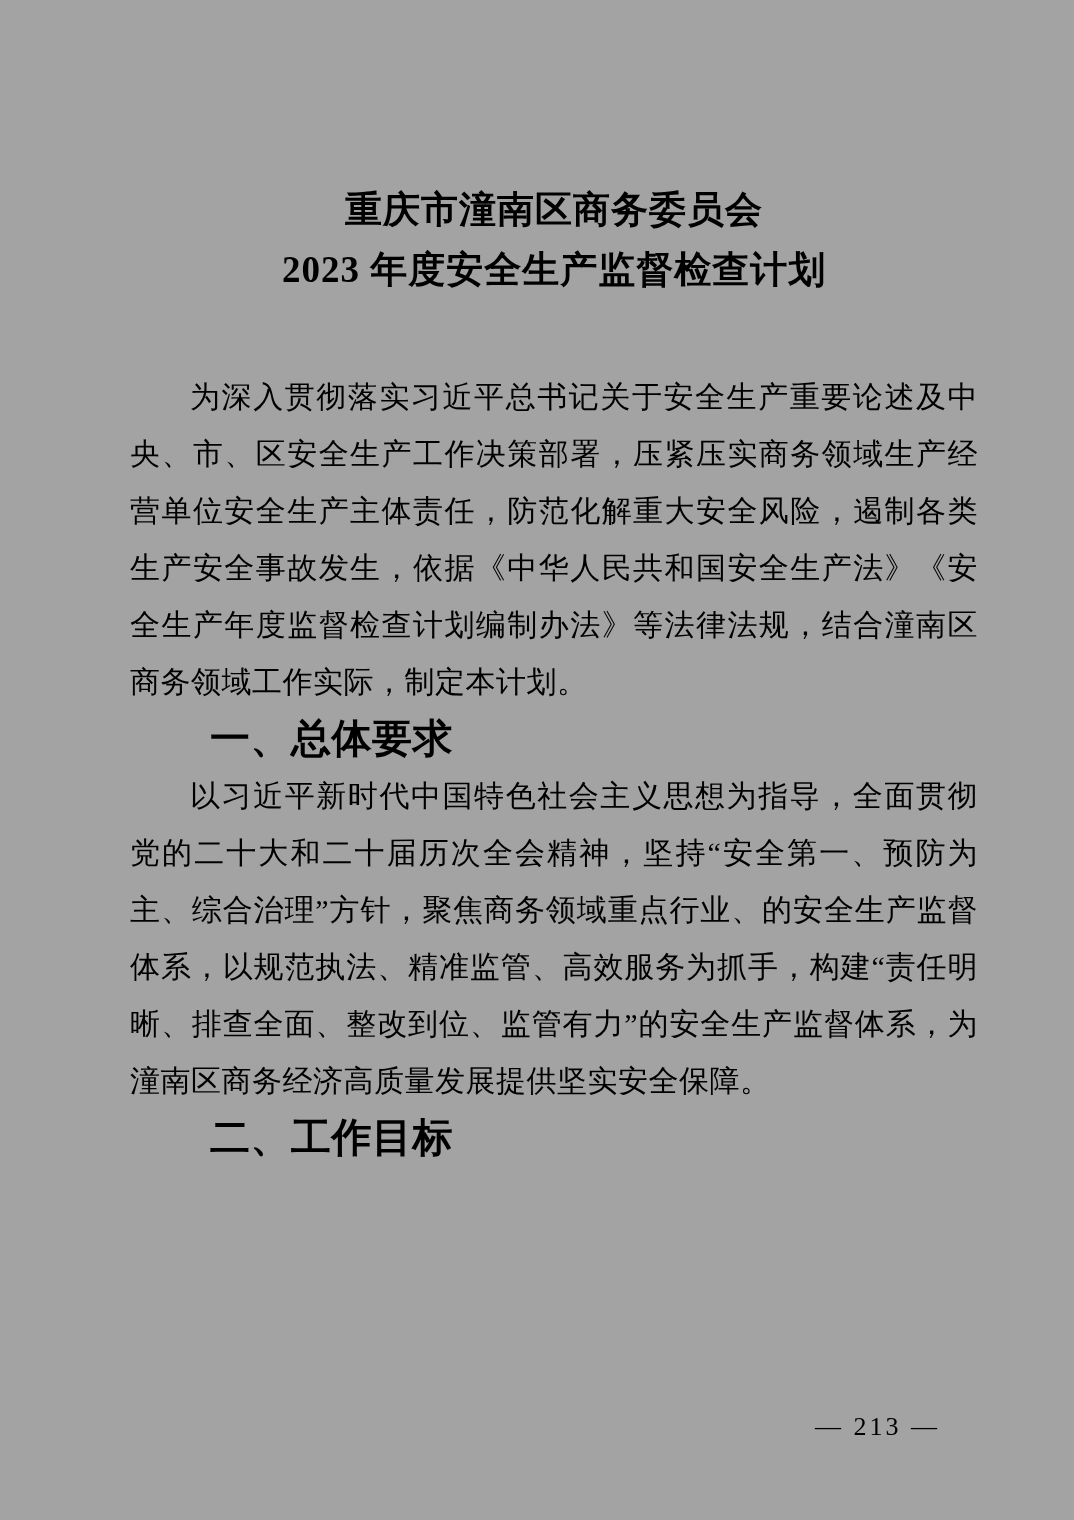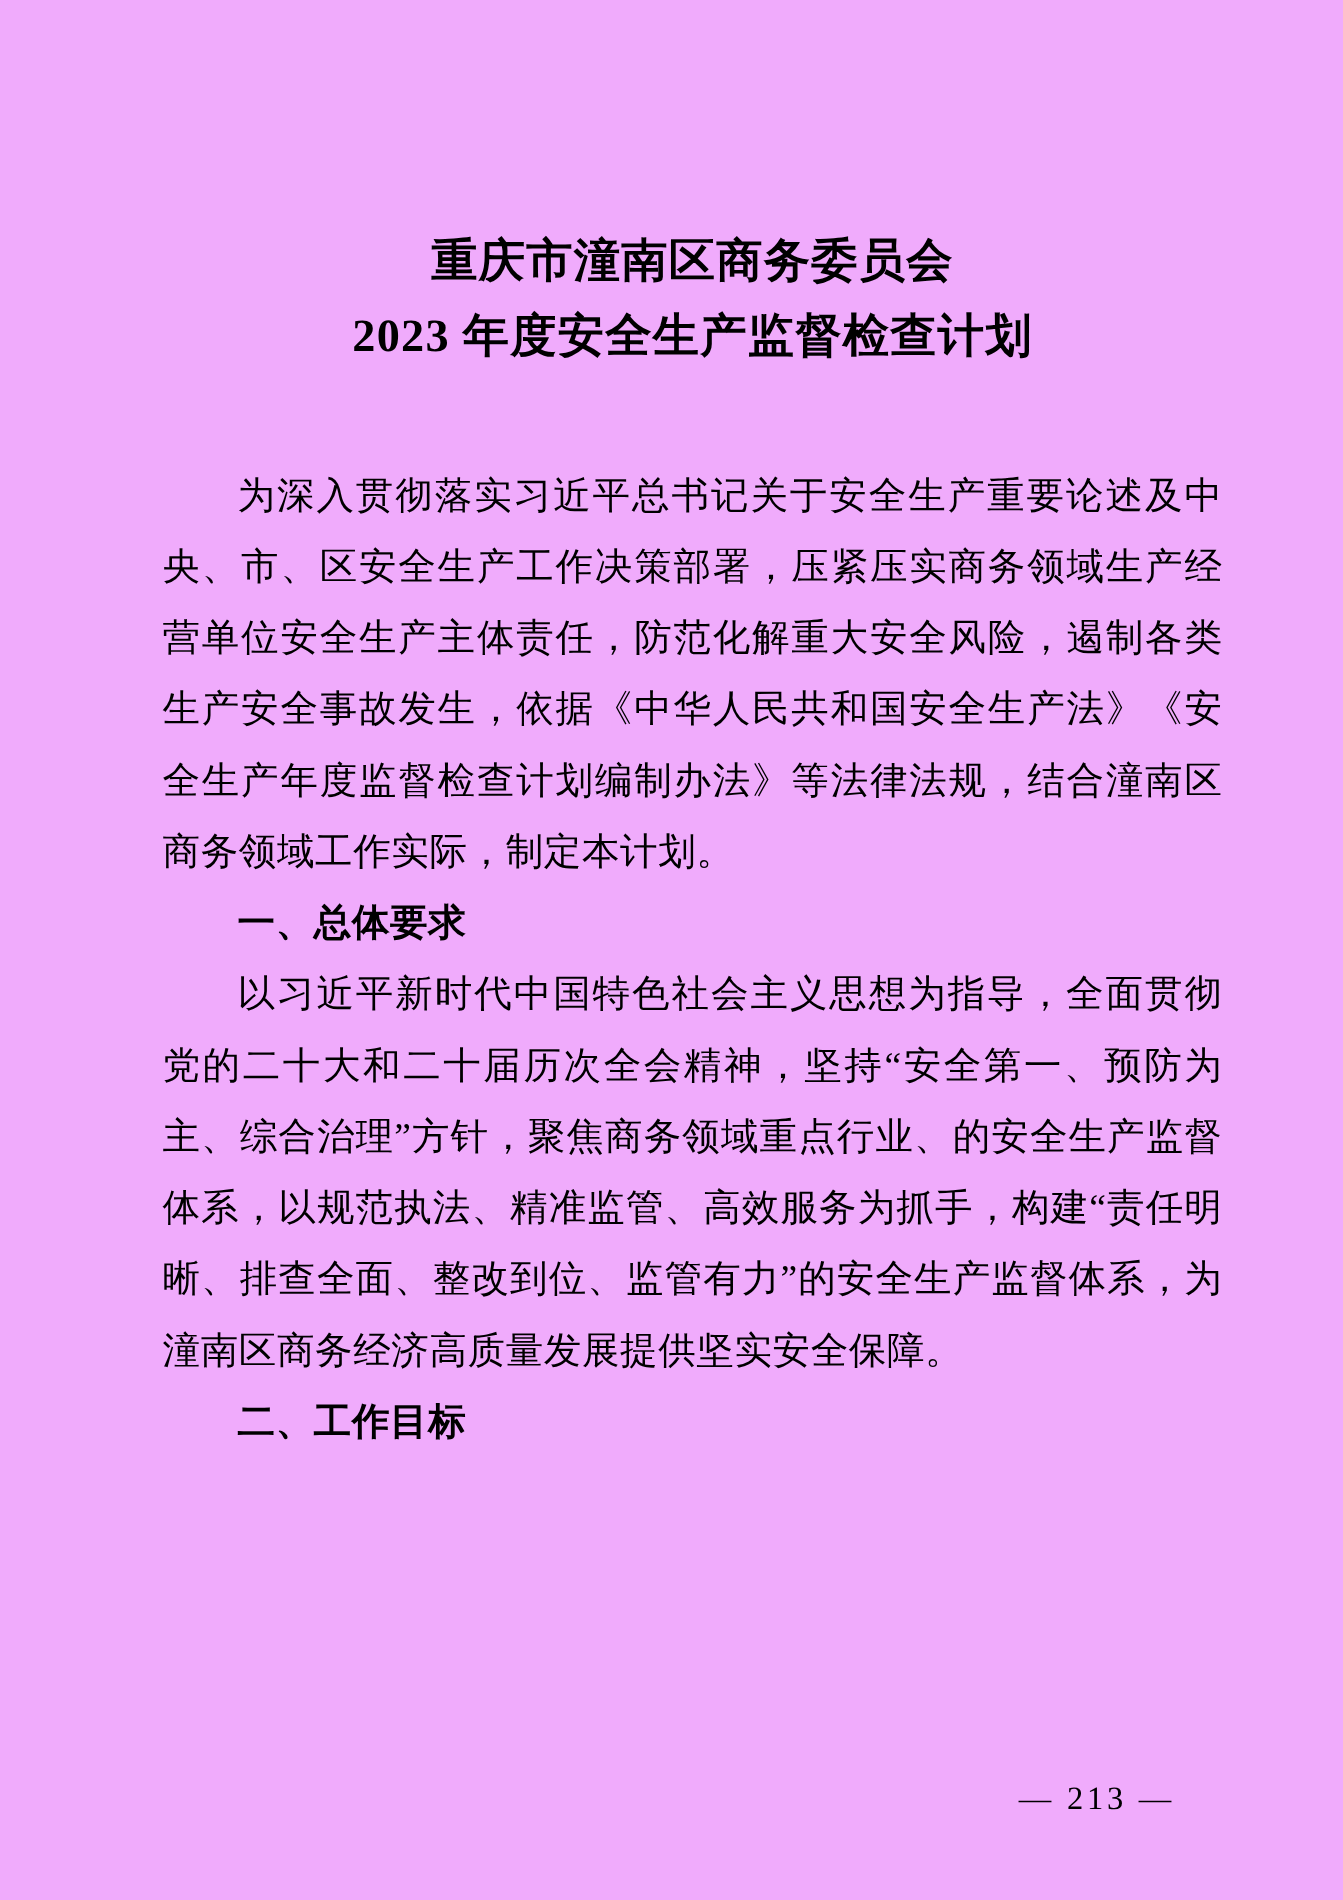--- a/index.html
+++ b/index.html
@@ -10,21 +10,21 @@
     body {
       width: 1074px;
       font-family: "Liberation Serif", serif;
       color: #000000;
     }
     .page {
       position: relative;
       width: 1074px;
       height: 1520px;
       box-sizing: border-box;
-      background: #f0abfc;
+      background: #a3a3a3;
       padding: 180px 96px 0 130px;
       overflow: hidden;
     }
     .doc-title {
       text-align: center;
       font-family: "Liberation Serif", serif;
       font-weight: bold;
       font-size: 37px;
       line-height: 60px;
       letter-spacing: 1px;
@@ -39,31 +39,31 @@
     }
     .body-para {
       margin: 0;
       text-align: justify;
       text-indent: 2em;
       font-family: "Liberation Serif", serif;
       letter-spacing: 0.5px;
     }
     .section-heading {
       margin: 0;
-      font-size: 30px;
+      font-size: 40px;
       line-height: 57px;
       font-weight: bold;
       font-family: "Liberation Sans", sans-serif;
       text-indent: 2em;
       letter-spacing: 0.5px;
     }
     .doc-footer {
       position: absolute;
       right: 134px;
-      bottom: 66px;
+      bottom: 78px;
     }
     .page-number {
       font-size: 26px;
       font-family: "Liberation Serif", serif;
       letter-spacing: 3px;
       white-space: nowrap;
     }
   </style>
 </head>
 <body>

